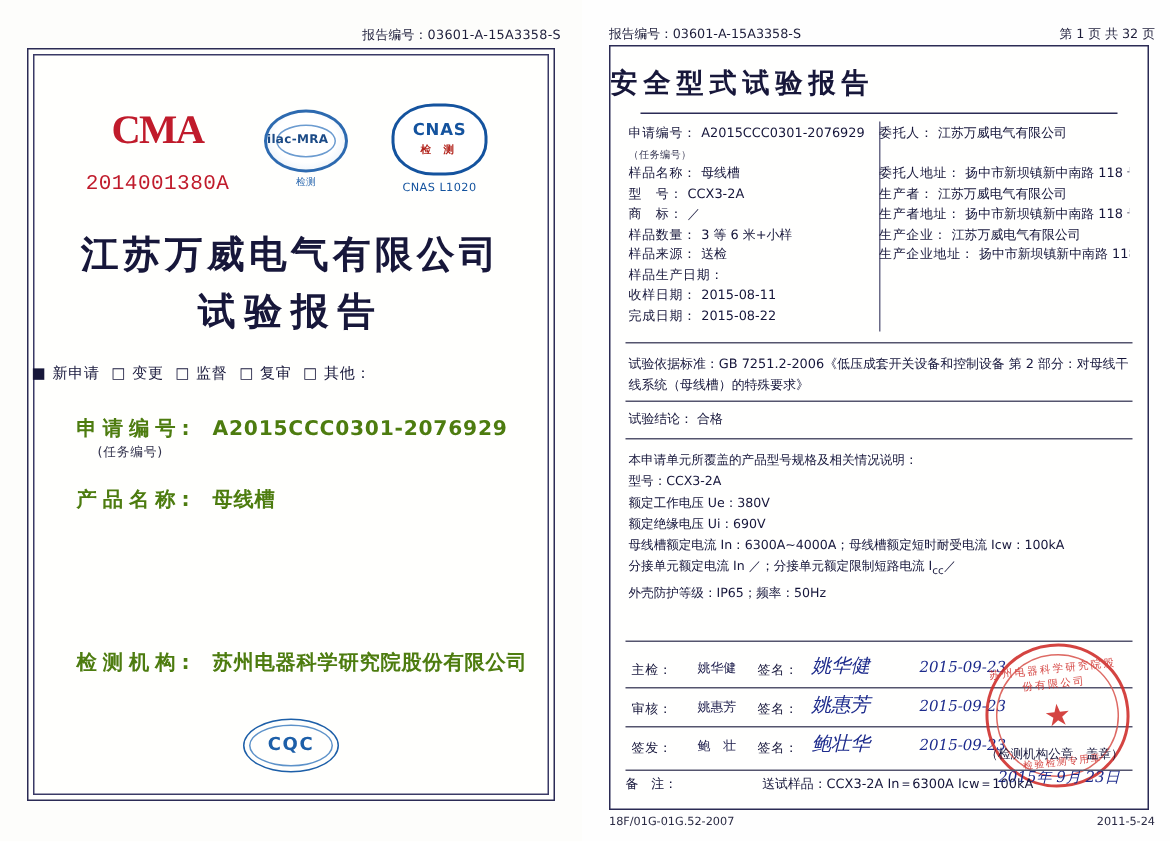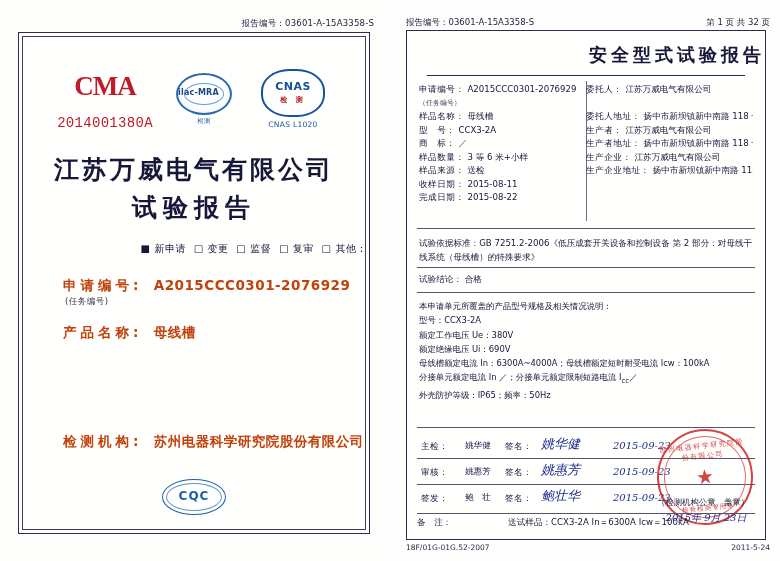--- a/index.html
+++ b/index.html
@@ -154,33 +154,33 @@
     font-weight: bold;
     color: #17173a;
     letter-spacing: 3px;
     line-height: 38px;
   }
   .big-title .line2 { display: block; letter-spacing: 6px; }
   
   .check-row {
     position: absolute;
     left: 0; right: 0; top: 209px;
-    text-align: right;
+    text-align: left;
     font-size: 10px;
     color: #17173a;
     letter-spacing: .5px;
   }
   .check-row span { margin: 0 2px; }
   .chk { font-size: 10px; }
   
   .field {
     position: absolute;
-    left: 44px;
+    left: 32px;
     font-size: 13.5px;
-    color: #c2410c;
+    color: #4d7c0f;
     letter-spacing: 1px;
     white-space: nowrap;
   }
   .field .label { font-weight: bold; letter-spacing: 4px; }
   .field .value { font-weight: bold; margin-left: 6px; letter-spacing: .5px; }
   .f1 { top: 244px; }
   .f1sub {
     position: absolute;
     left: 46px; top: 263px;
     font-size: 8.5px;
@@ -236,21 +236,21 @@
   .r-frame {
     position: absolute;
     left: 14px; top: 30px;
     width: 358px; height: 508px;
     border: 1.2px solid #2b2b55;
     background: #fffffe;
   }
   .r-title {
     position: absolute;
     left: 0; right: 0; top: 12px;
-    text-align: right;
+    text-align: left;
     font-family: "DejaVu Serif", serif;
     font-size: 18px;
     font-weight: bold;
     color: #17173a;
     letter-spacing: 4px;
   }
   .r-rule {
     position: absolute;
     left: 20px; right: 20px; top: 44px;
     border-top: 1px solid #2b2b55;
@@ -545,20 +545,26 @@
         <div class="info-row">
           <div class="info-col">
             <span class="lb">样品来源：</span><span class="vl">送检</span>
           </div>
           <div class="info-col">
             <span class="lb">生产企业地址：</span><span class="vl">扬中市新坝镇新中南路 118 号</span>
           </div>
         </div>
         <div class="info-row">
           <div class="info-col">
+            <span class="lb">样品生产日期：</span><span class="vl"></span>
+          </div>
+          <div class="info-col"></div>
+        </div>
+        <div class="info-row">
+          <div class="info-col">
             <span class="lb">收样日期：</span><span class="vl">2015-08-11</span>
           </div>
           <div class="info-col"></div>
         </div>
         <div class="info-row">
           <div class="info-col">
             <span class="lb">完成日期：</span><span class="vl">2015-08-22</span>
           </div>
           <div class="info-col"></div>
         </div>

